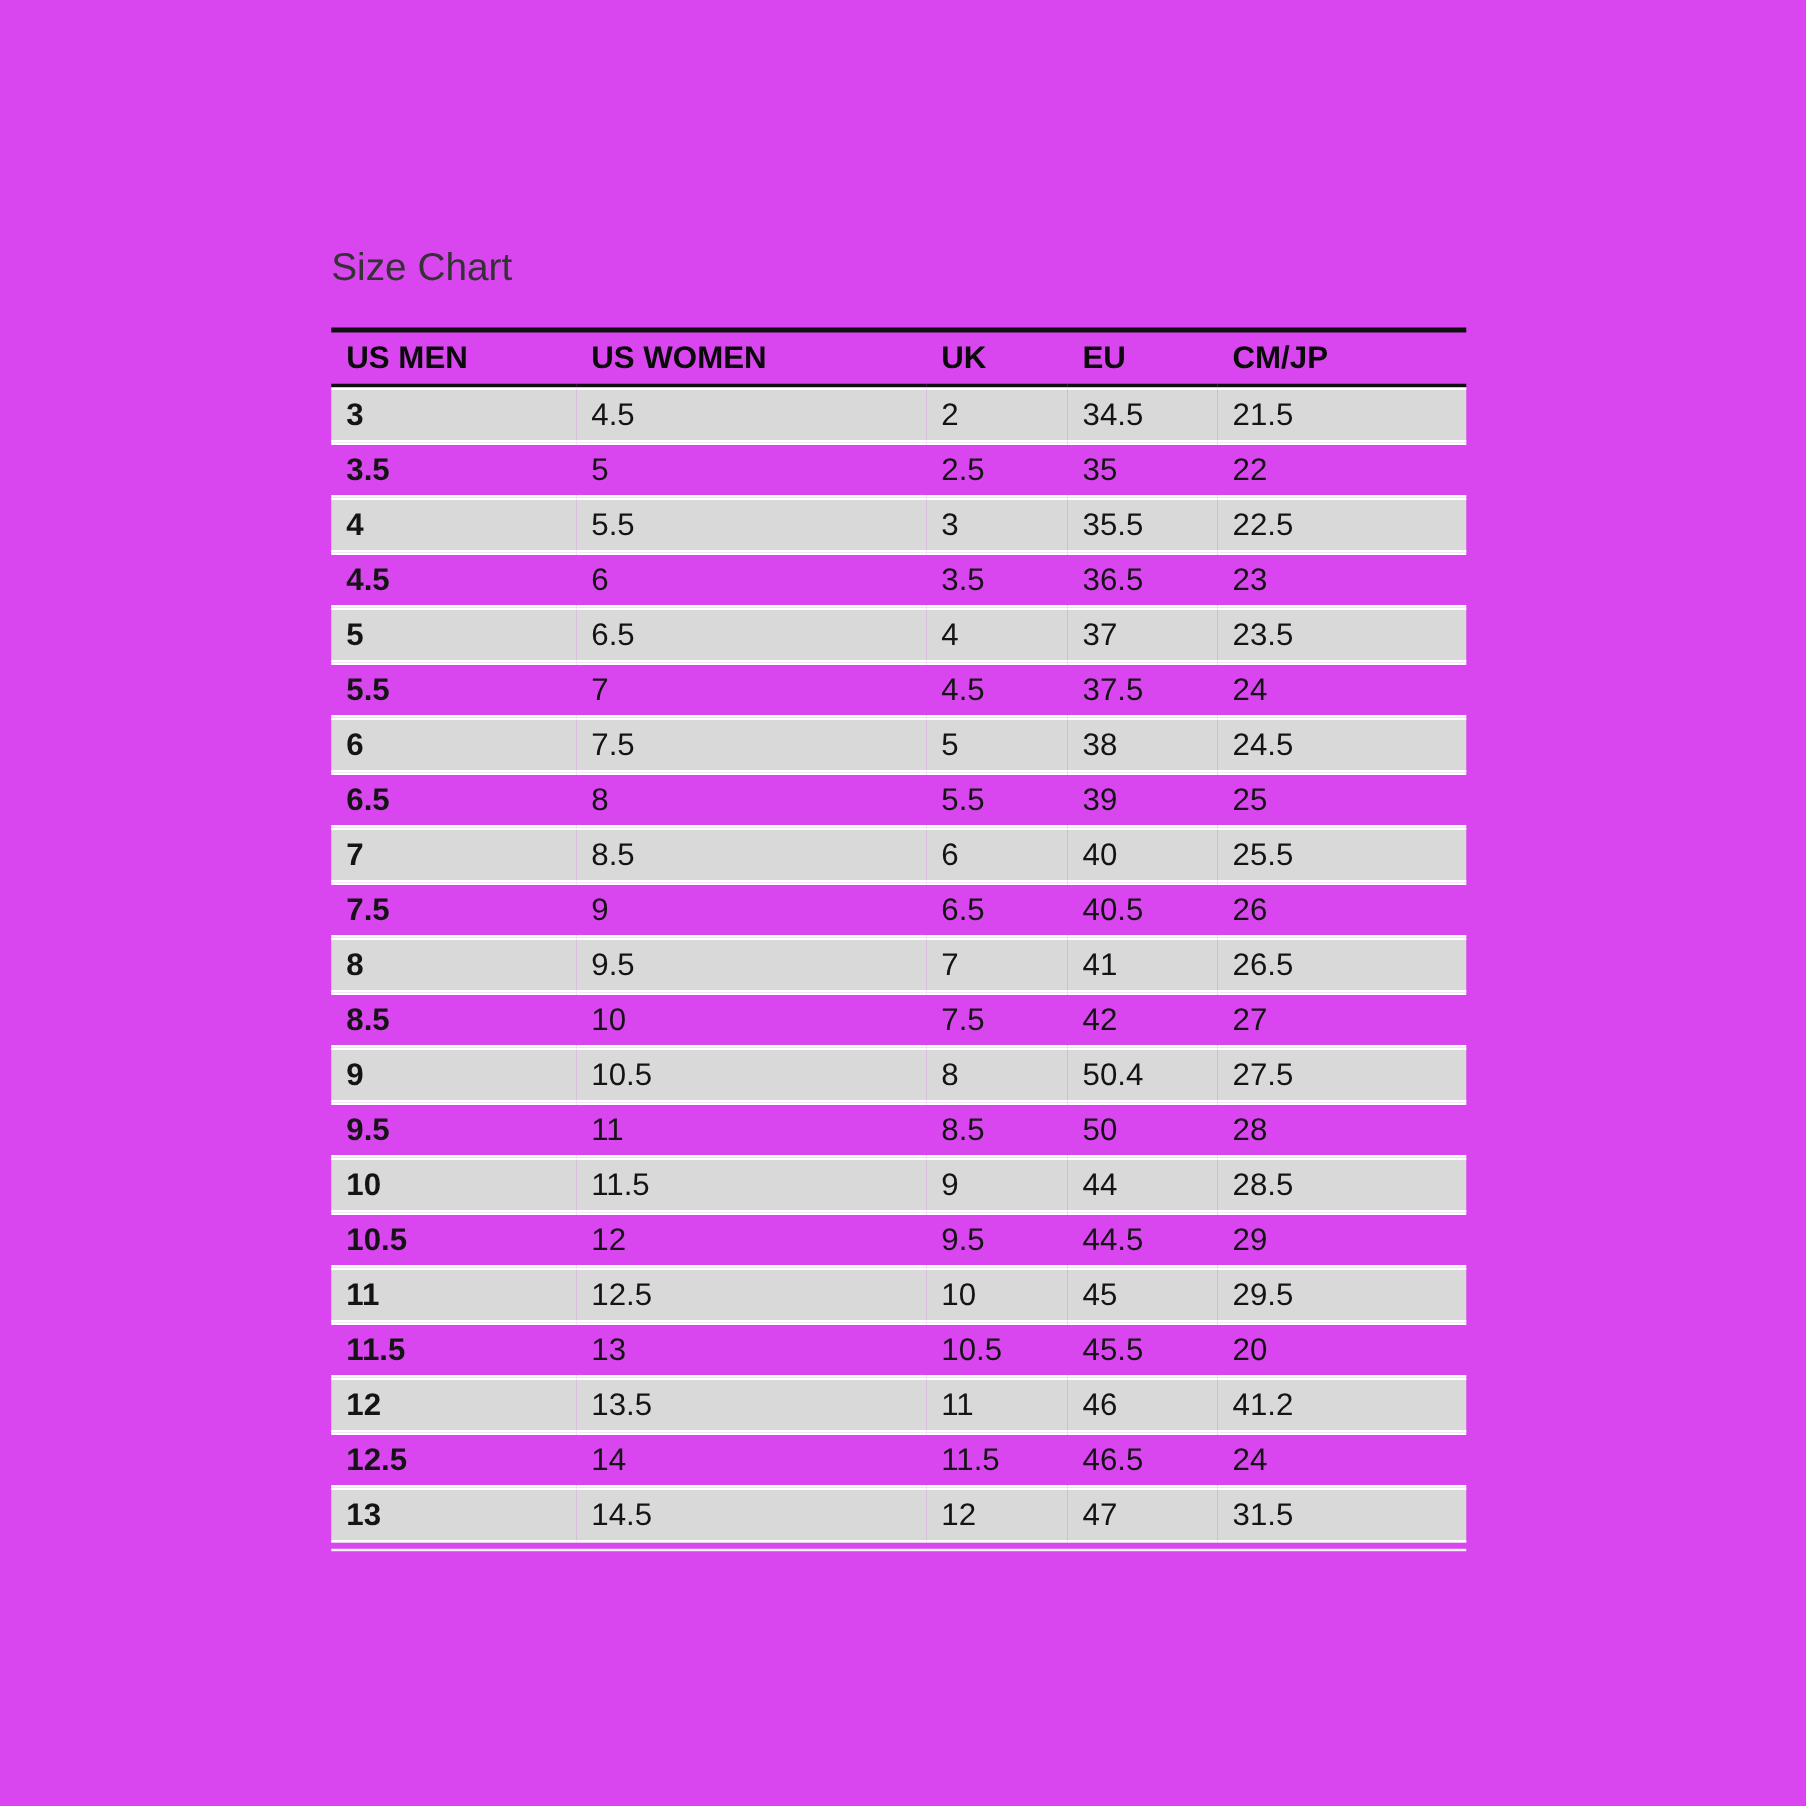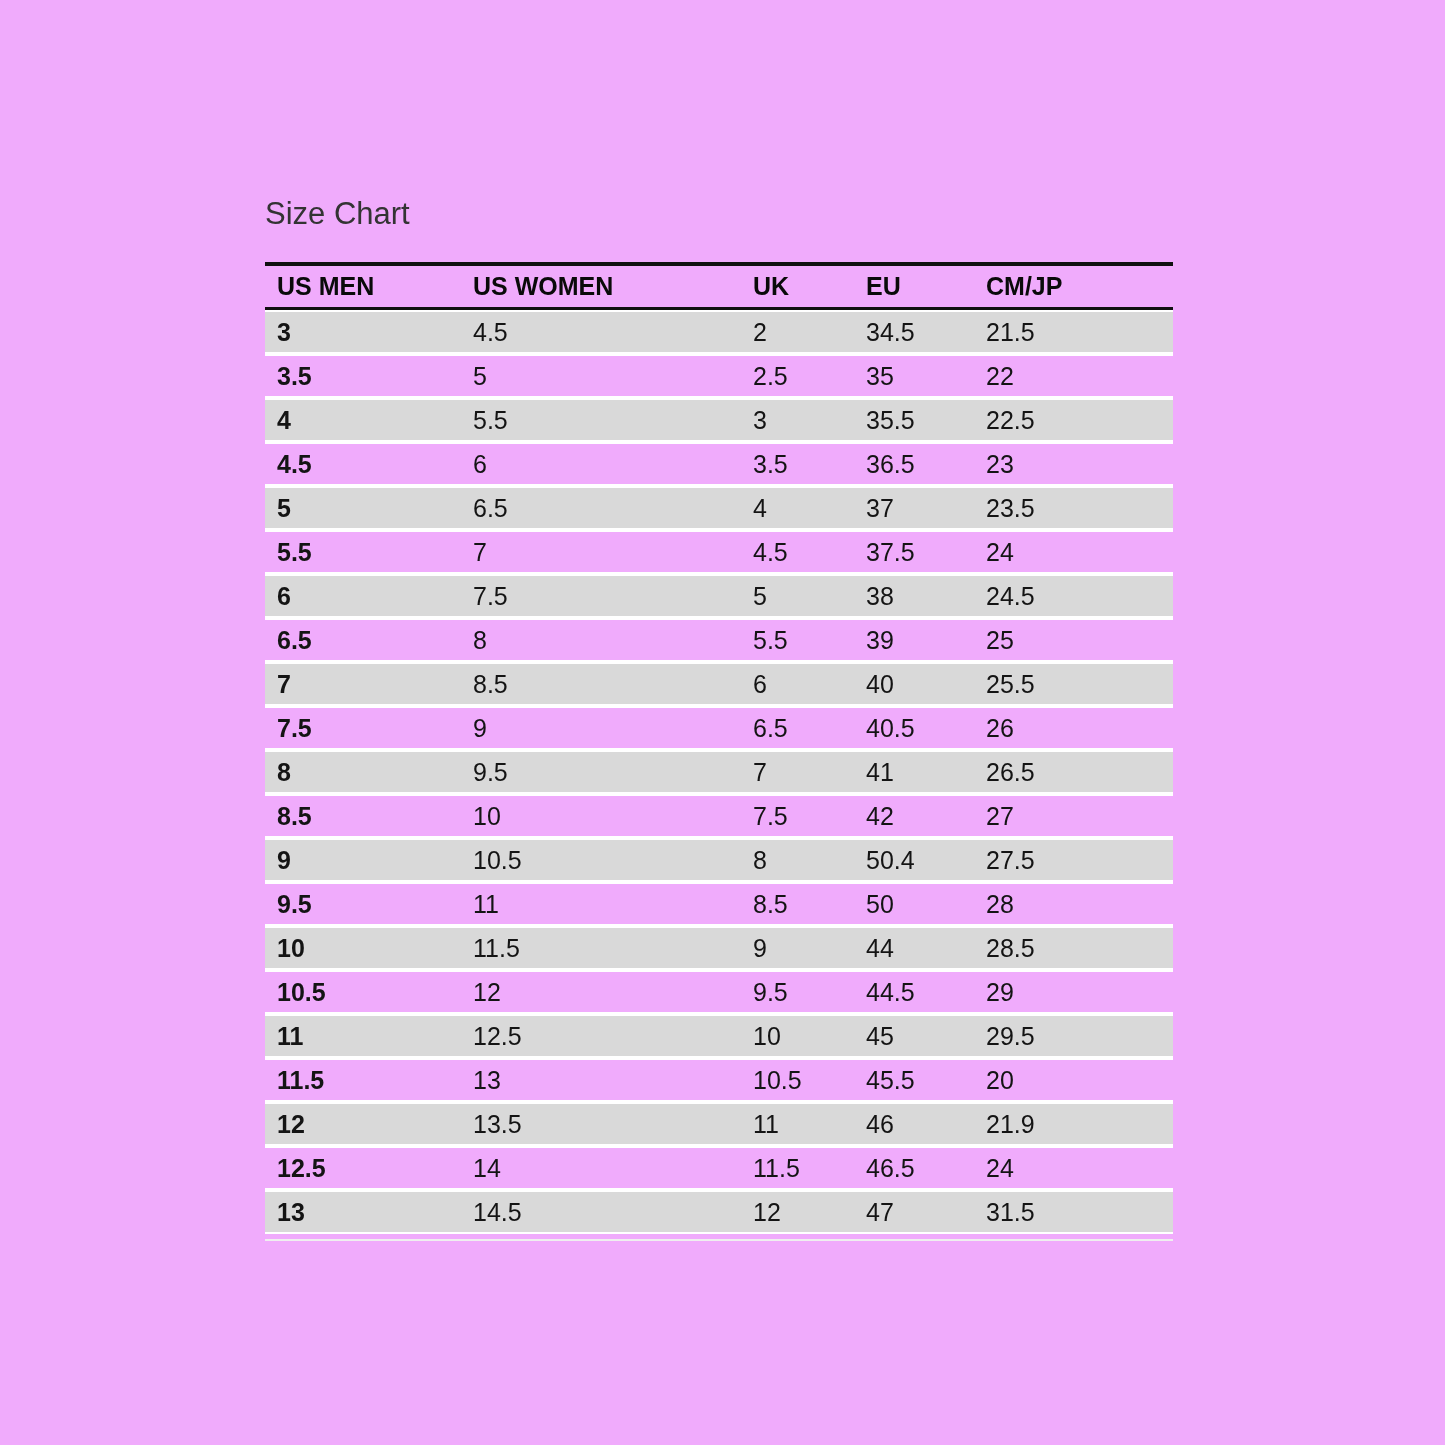--- a/index.html
+++ b/index.html
@@ -5,21 +5,21 @@
   html, body {
     margin: 0;
     padding: 0;
     background: #ffffff;
     font-family: "Liberation Sans", "DejaVu Sans", sans-serif;
   }
   .canvas {
     position: relative;
     width: 1445px;
     height: 1445px;
-    background: #f0abfc;
+    background: #d946ef;
     overflow: hidden;
   }
   .content {
     position: absolute;
     left: 265px;
     top: 196px;
     width: 908px;
   }
   .page-title {
     margin: 0 0 30px 0;
@@ -223,21 +223,21 @@
             <td>13</td>
             <td>10.5</td>
             <td>45.5</td>
             <td>20</td>
           </tr>
           <tr class="stripe">
             <td>12</td>
             <td>13.5</td>
             <td>11</td>
             <td>46</td>
-            <td>21.9</td>
+            <td>41.2</td>
           </tr>
           <tr>
             <td>12.5</td>
             <td>14</td>
             <td>11.5</td>
             <td>46.5</td>
             <td>24</td>
           </tr>
           <tr class="stripe">
             <td>13</td>

